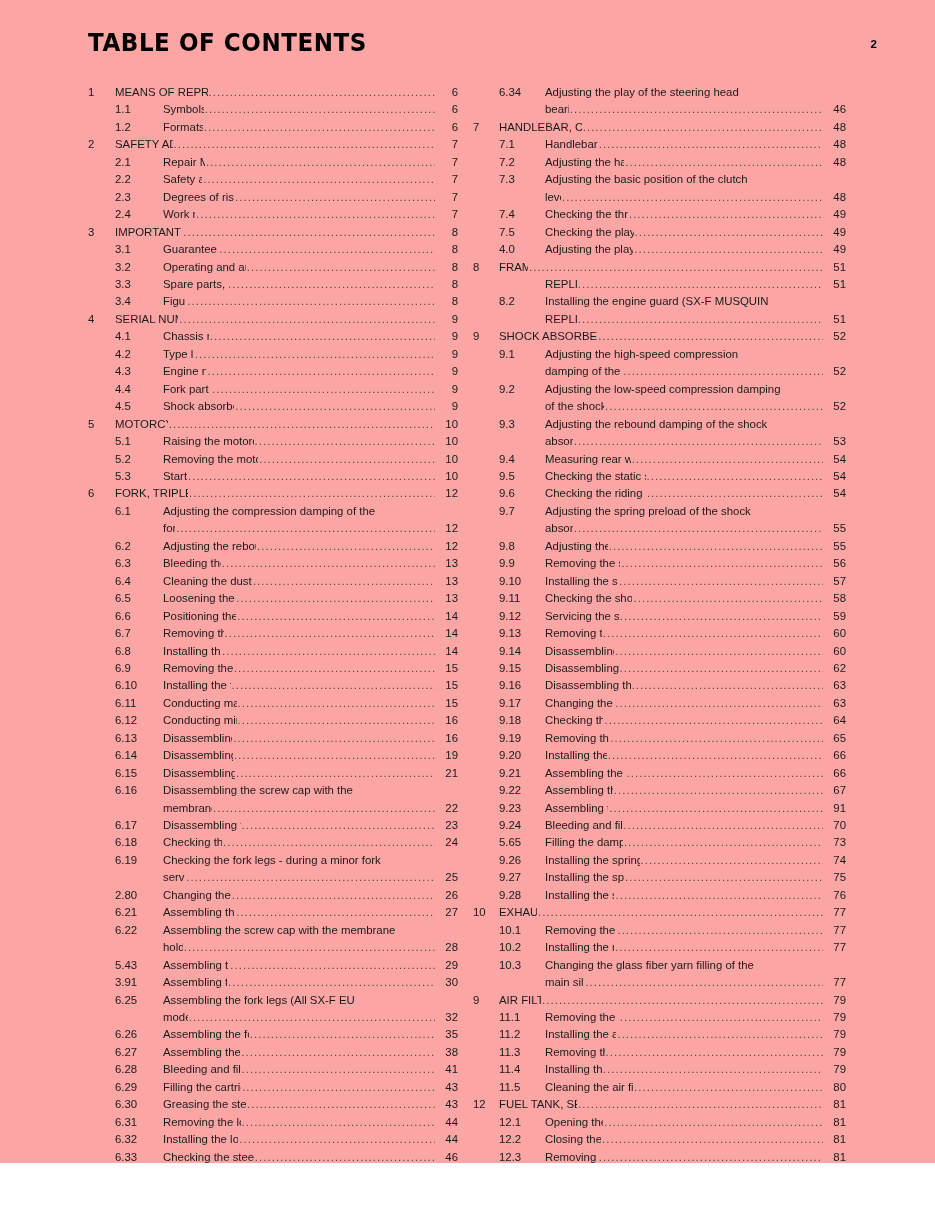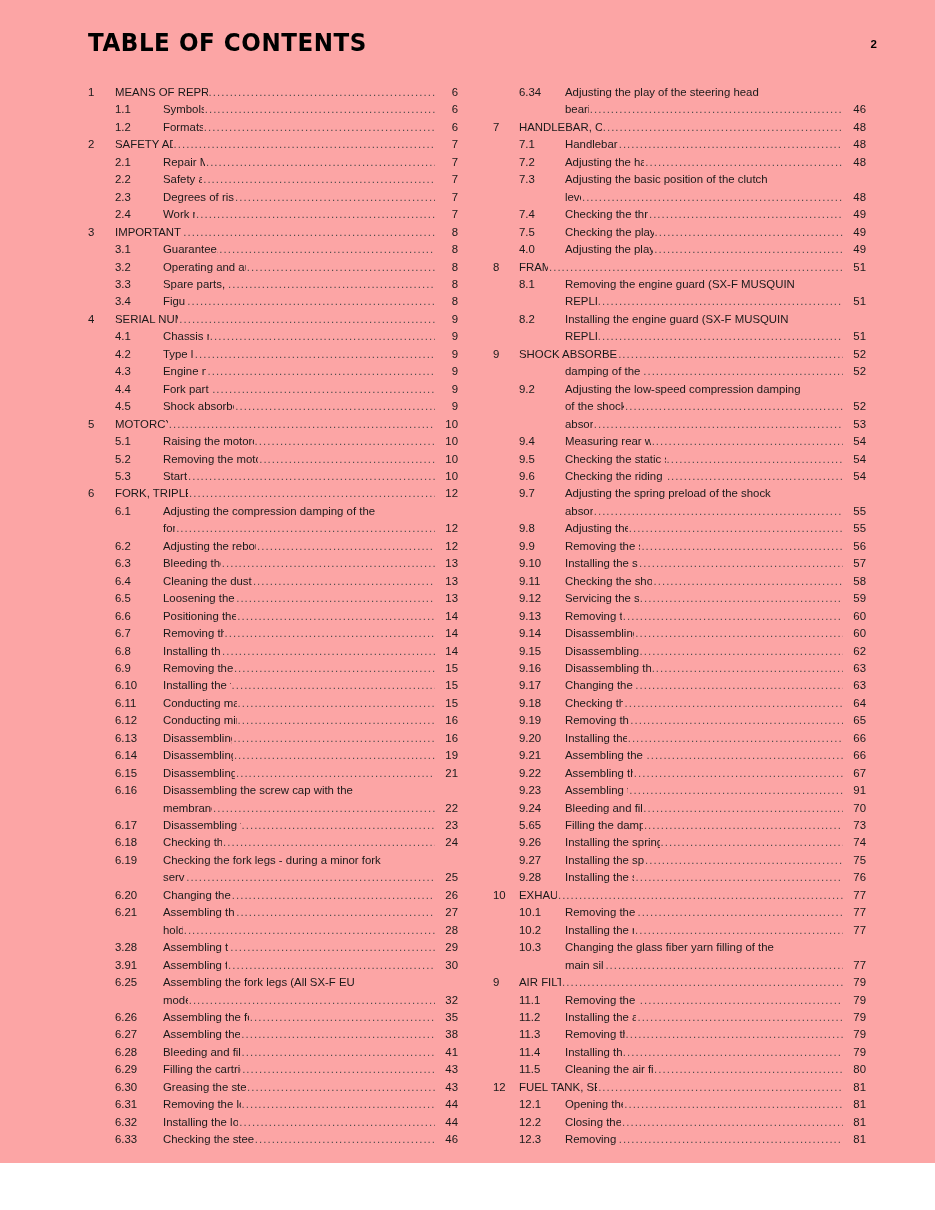--- a/index.html
+++ b/index.html
@@ -40,21 +40,21 @@
     position: absolute;
     left: 0;
     top: 84px;
     width: 935px;
   }
   .col {
     position: absolute;
     top: 0;
   }
   .col-left  { left: 88px;  width: 370px; }
-  .col-right { left: 493px; width: 373px; }
+  .col-right { left: 473px; width: 373px; }
 
   .toc-entry {
     display: block;
     width: 100%;
     font-size: 11.4px;
     line-height: 17.45px;
     color: #1a1a1a;
     white-space: nowrap;
   }
   .toc-row {
@@ -467,45 +467,50 @@
           </div>
           <div class="cont">
             <span class="spacer"></span>
             <span class="title">service</span>
             <span class="leader">................................................................................................</span>
             <span class="pg">25</span>
           </div>
         </div>
         <div class="toc-entry lvl2">
           <div class="toc-row">
-            <span class="num">6.20</span>
+            <span class="num">2.80</span>
             <span class="title">Changing the pilot bushing</span>
             <span class="leader">................................................................................................</span>
             <span class="pg">26</span>
           </div>
         </div>
         <div class="toc-entry lvl2">
           <div class="toc-row">
             <span class="num">6.21</span>
             <span class="title">Assembling the screw sleeve</span>
             <span class="leader">................................................................................................</span>
             <span class="pg">27</span>
           </div>
         </div>
         <div class="toc-entry lvl2">
+          <div class="toc-row">
+            <span class="num">6.22</span>
+            <span class="title">Assembling the screw cap with the membrane</span>
+            <span style="flex: 1 1 auto;"></span>
+          </div>
           <div class="cont">
             <span class="spacer"></span>
             <span class="title">holder</span>
             <span class="leader">................................................................................................</span>
             <span class="pg">28</span>
           </div>
         </div>
         <div class="toc-entry lvl2">
           <div class="toc-row">
-            <span class="num">3.28</span>
+            <span class="num">5.43</span>
             <span class="title">Assembling the piston rod</span>
             <span class="leader">................................................................................................</span>
             <span class="pg">29</span>
           </div>
         </div>
         <div class="toc-entry lvl2">
           <div class="toc-row">
             <span class="num">3.91</span>
             <span class="title">Assembling the cartridge</span>
             <span class="leader">................................................................................................</span>
@@ -667,25 +672,20 @@
         </div>
         <div class="toc-entry lvl1">
           <div class="toc-row">
             <span class="num">8</span>
             <span class="title">FRAME</span>
             <span class="leader">................................................................................................</span>
             <span class="pg">51</span>
           </div>
         </div>
         <div class="toc-entry lvl2">
-          <div class="toc-row">
-            <span class="num">8.1</span>
-            <span class="title">Removing the engine guard (SX-F MUSQUIN</span>
-            <span style="flex: 1 1 auto;"></span>
-          </div>
           <div class="cont">
             <span class="spacer"></span>
             <span class="title">REPLICA)</span>
             <span class="leader">................................................................................................</span>
             <span class="pg">51</span>
           </div>
         </div>
         <div class="toc-entry lvl2">
           <div class="toc-row">
             <span class="num">8.2</span>
@@ -701,20 +701,25 @@
         </div>
         <div class="toc-entry lvl1">
           <div class="toc-row">
             <span class="num">9</span>
             <span class="title">SHOCK ABSORBER, SWINGARM</span>
             <span class="leader">................................................................................................</span>
             <span class="pg">52</span>
           </div>
         </div>
         <div class="toc-entry lvl2">
+          <div class="toc-row">
+            <span class="num">9.1</span>
+            <span class="title">Adjusting the high-speed compression</span>
+            <span style="flex: 1 1 auto;"></span>
+          </div>
           <div class="cont">
             <span class="spacer"></span>
             <span class="title">damping of the shock absorber</span>
             <span class="leader">................................................................................................</span>
             <span class="pg">52</span>
           </div>
         </div>
         <div class="toc-entry lvl2">
           <div class="toc-row">
             <span class="num">9.2</span>
@@ -722,20 +727,25 @@
             <span style="flex: 1 1 auto;"></span>
           </div>
           <div class="cont">
             <span class="spacer"></span>
             <span class="title">of the shock absorber</span>
             <span class="leader">................................................................................................</span>
             <span class="pg">52</span>
           </div>
         </div>
         <div class="toc-entry lvl2">
+          <div class="toc-row">
+            <span class="num">9.3</span>
+            <span class="title">Adjusting the rebound damping of the shock</span>
+            <span style="flex: 1 1 auto;"></span>
+          </div>
           <div class="cont">
             <span class="spacer"></span>
             <span class="title">absorber</span>
             <span class="leader">................................................................................................</span>
             <span class="pg">53</span>
           </div>
         </div>
         <div class="toc-entry lvl2">
           <div class="toc-row">
             <span class="num">9.4</span>

